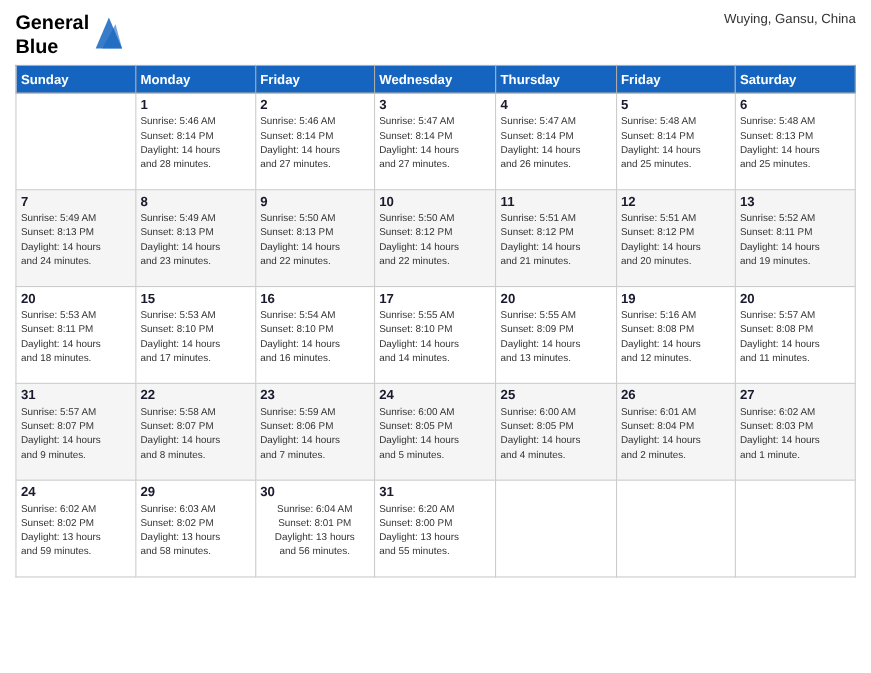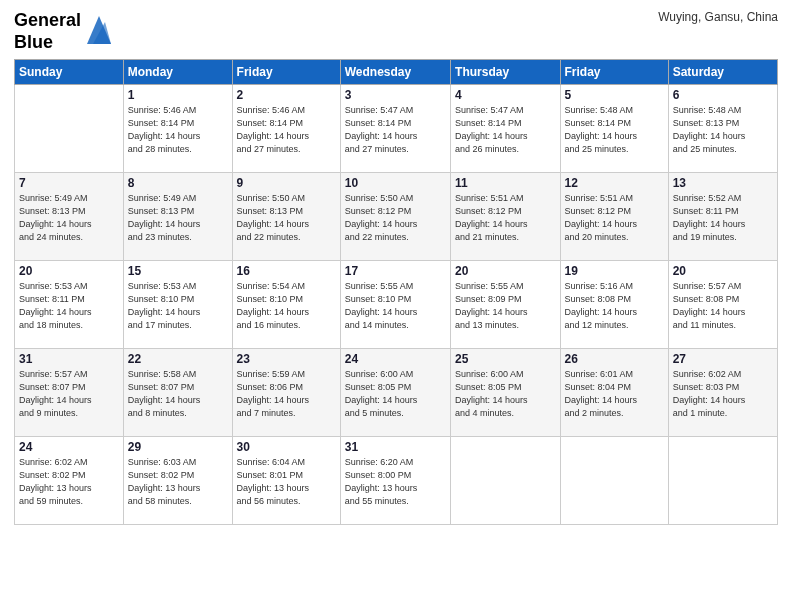--- a/index.html
+++ b/index.html
@@ -329,21 +329,21 @@
           </td>
           <td>
             <div class="day-num">29</div>
             <div class="day-info" style="white-space: pre-line;">Sunrise: 6:03 AM
 Sunset: 8:02 PM
 Daylight: 13 hours
 and 58 minutes.</div>
           </td>
           <td>
             <div class="day-num">30</div>
-            <div class="day-info" style="white-space: pre-line;">Sunrise: 6:04 AM
+            <div class="day-info" style="white-space: pre-line; text-align: center;">Sunrise: 6:04 AM
 Sunset: 8:01 PM
 Daylight: 13 hours
 and 56 minutes.</div>
           </td>
           <td>
             <div class="day-num">31</div>
             <div class="day-info" style="white-space: pre-line;">Sunrise: 6:20 AM
 Sunset: 8:00 PM
 Daylight: 13 hours
 and 55 minutes.</div>

